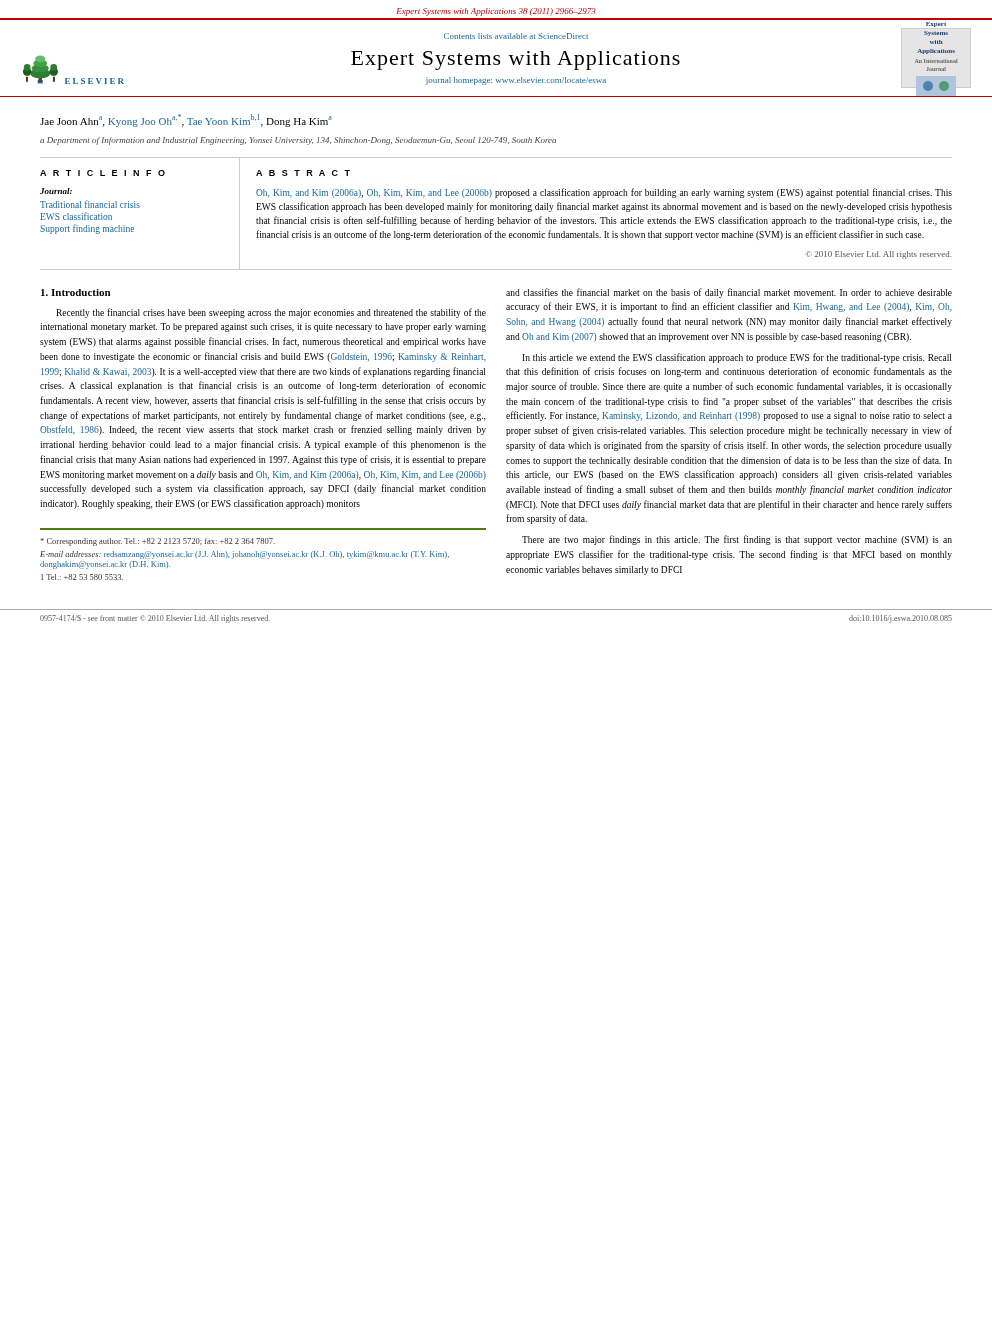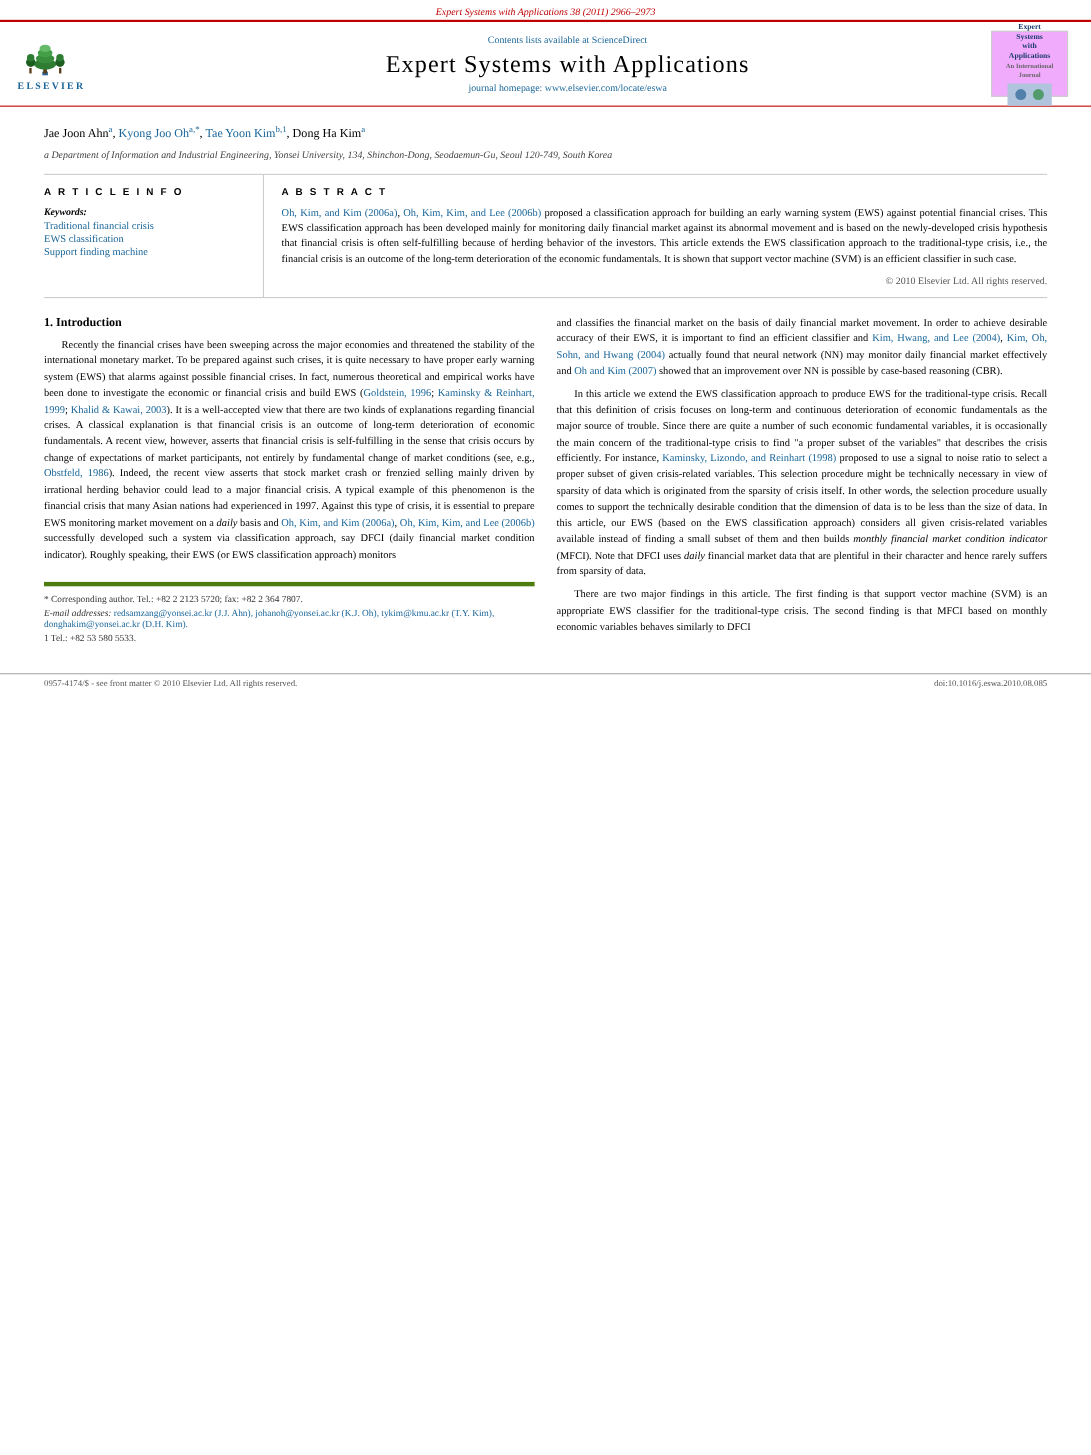--- a/index.html
+++ b/index.html
@@ -31,22 +31,22 @@
       gap: 10px;
     }
     .journal-header-left {
       width: 120px;
       flex-shrink: 0;
     }
     .elsevier-logo {
       width: 110px;
       height: 55px;
       display: flex;
-      flex-direction: column;
-      align-items: flex-start;
+      flex-direction: row;
+      align-items: flex-end;
       justify-content: center;
     }
     .elsevier-tree {
       width: 50px;
       height: 38px;
     }
     .elsevier-text {
       font-size: 9px;
       font-weight: bold;
       color: #1a6699;
@@ -85,21 +85,21 @@
       width: 80px;
       flex-shrink: 0;
       display: flex;
       align-items: center;
       justify-content: center;
     }
     .journal-cover-thumb {
       width: 70px;
       height: 60px;
       border: 1px solid #ccc;
-      background: #f0abfc;
+      background: #e5e5e5;
       display: flex;
       align-items: center;
       justify-content: center;
       font-size: 7px;
       color: #666;
       text-align: center;
       padding: 2px;
     }
 
     
@@ -220,21 +220,21 @@
     }
     .body-text .ref-link {
       color: #1a6699;
     }
     .body-text .text-indent {
       text-indent: 16px;
     }
 
     
     .footnotes {
-      border-top: 4px solid #4d7c0f;
+      border-top: 2px solid #4d7c0f;
       margin-top: 16px;
       padding-top: 6px;
       font-size: 8.5px;
       color: #333;
     }
     .footnotes p { margin-bottom: 3px; }
     .footnote-link { color: #1a6699; }
 
     .footer-bar {
       display: flex;
@@ -316,21 +316,21 @@
     <span>Dong Ha Kim</span><sup>a</sup>
   </div>
 
   <div class="affiliations">
     <p>a Department of Information and Industrial Engineering, Yonsei University, 134, Shinchon-Dong, Seodaemun-Gu, Seoul 120-749, South Korea</p>
   </div>
 
   <div class="article-meta">
     <div class="article-info">
       <div class="section-label">A R T I C L E   I N F O</div>
-      <div class="keywords-title">Keywords:</div>
+      <div class="keywords-title">Journal:</div>
       <div class="keyword-item">Traditional financial crisis</div>
       <div class="keyword-item">EWS classification</div>
       <div class="keyword-item">Support finding machine</div>
     </div>
     <div class="abstract-section">
       <div class="section-label">A B S T R A C T</div>
       <div class="abstract-text">
         <span class="highlight">Oh, Kim, and Kim (2006a)</span>, <span class="highlight">Oh, Kim, Kim, and Lee (2006b)</span> proposed a classification approach for building an early warning system (EWS) against potential financial crises. This EWS classification approach has been developed mainly for monitoring daily financial market against its abnormal movement and is based on the newly-developed crisis hypothesis that financial crisis is often self-fulfilling because of herding behavior of the investors. This article extends the EWS classification approach to the traditional-type crisis, i.e., the financial crisis is an outcome of the long-term deterioration of the economic fundamentals. It is shown that support vector machine (SVM) is an efficient classifier in such case.
       </div>
       <div class="copyright">© 2010 Elsevier Ltd. All rights reserved.</div>

